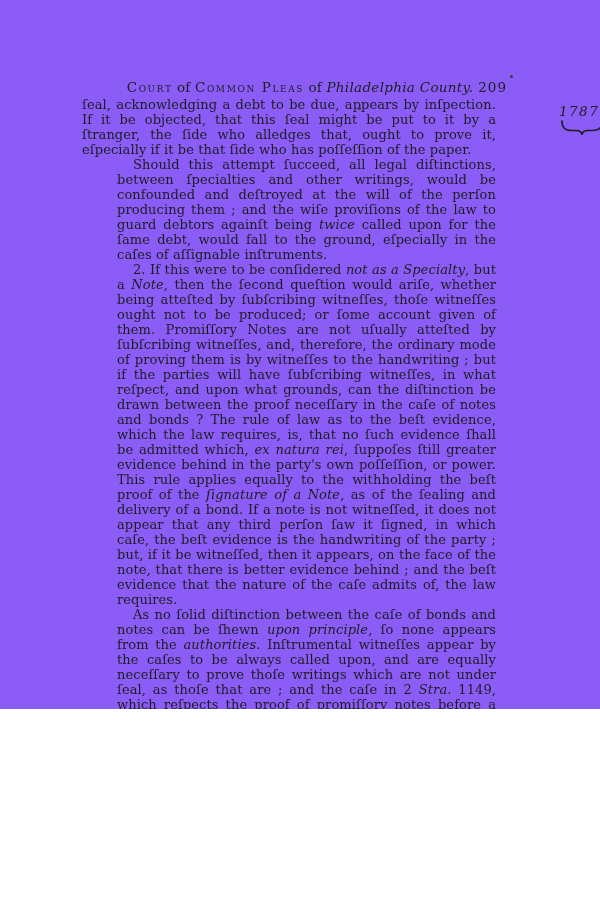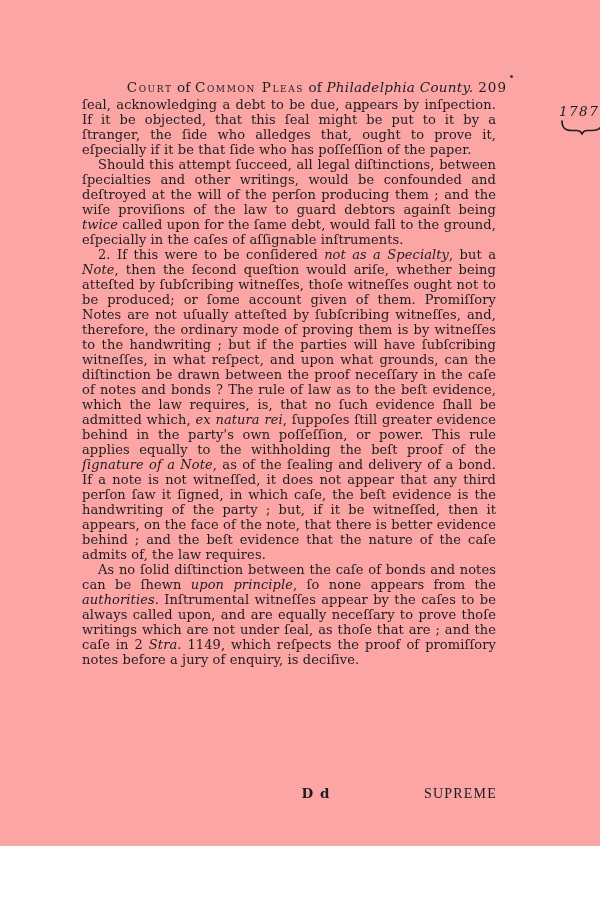--- a/index.html
+++ b/index.html
@@ -3,22 +3,22 @@
 <meta charset="utf-8">
 <style>
   html, body { margin: 0; padding: 0; }
   body {
     width: 600px; height: 903px;
     background: #ffffff;
     font-family: "DejaVu Serif", serif;
   }
   .page {
     position: relative;
-    width: 600px; height: 846px;
-    background: #fca5a5;
+    width: 600px; height: 709px;
+    background: #8b5cf6;
     color: #1d1d1f;
     overflow: hidden;
   }
   
   .header {
     position: absolute;
     top: 79px; left: 93px; width: 414px;
     text-align: center;
     font-size: 13.5px;
     white-space: nowrap;
@@ -52,21 +52,21 @@
   
   .bodytext {
     position: absolute;
     top: 97px; left: 82px; width: 414px;
     font-size: 13px;
     line-height: 15px;
     text-align: justify;
     letter-spacing: 0.1px;
   }
   .bodytext p { margin: 0; }
-  .bodytext p.indent { text-indent: 16px; }
+  .bodytext p.indent { text-indent: 16px; margin-left: 35px; }
   .it { font-style: italic; }
   
   .footer-sig {
     position: absolute;
     top: 785px; left: 93px; width: 414px;
     text-align: center; text-indent: 32px;
     font-size: 13.5px;
     letter-spacing: 1px;
     font-weight: bold;
   }

